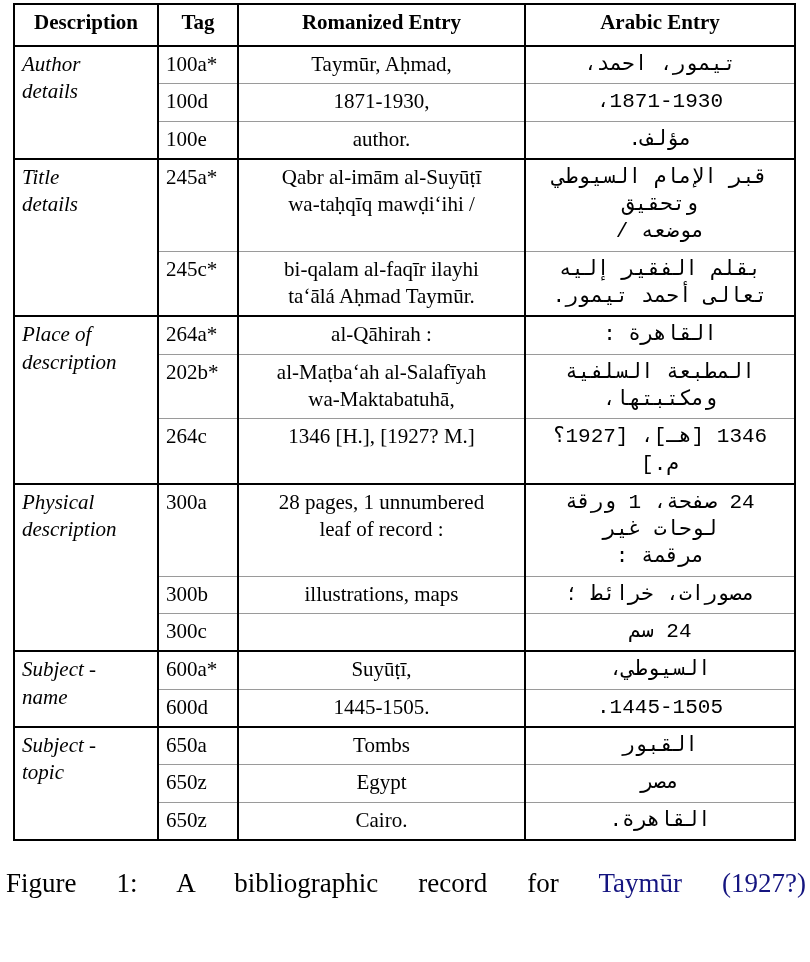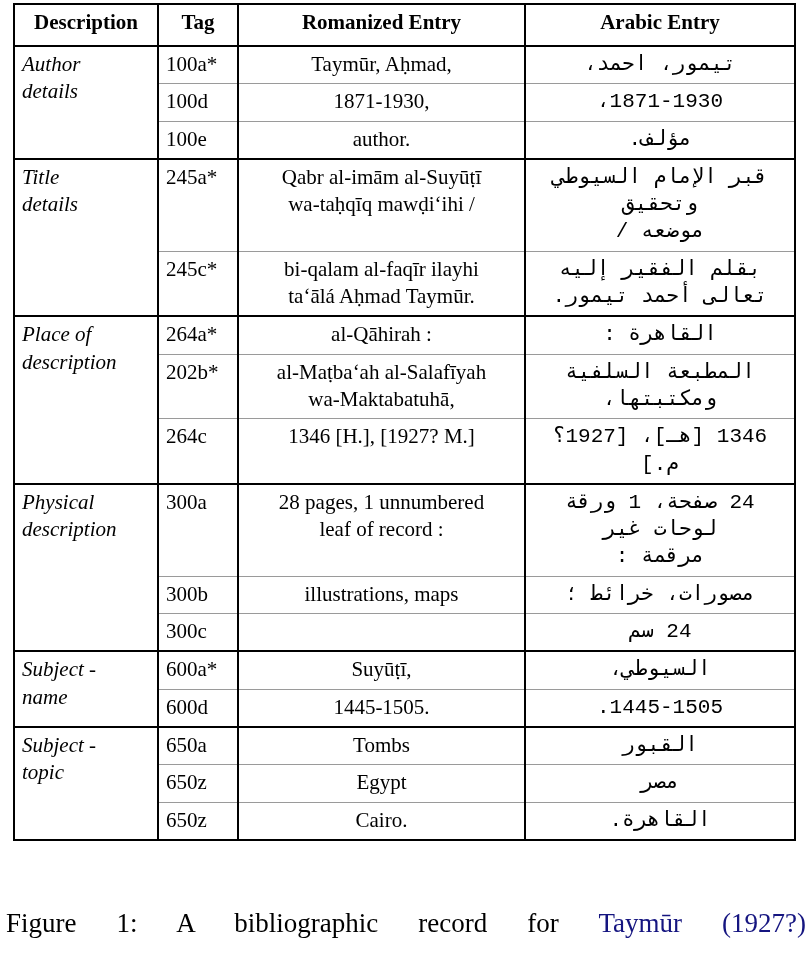--- a/index.html
+++ b/index.html
@@ -111,21 +111,20 @@
     line-height: 1.33;
     text-align: justify;
     font-family: "Liberation Serif", "DejaVu Serif", serif;
   }
   #figure-caption .cap-label { white-space: nowrap; }
   #figure-caption .cite { color: #151580; }
   #figure-caption .cap-first-line {
     display: block;
     text-align: justify;
     text-align-last: justify;
-    margin-top: 40px;
   }
   #figure-caption .cap-second-line {
     display: block;
   }
 </style>
 </head>
 <body>
 
 <div id="page">
 

